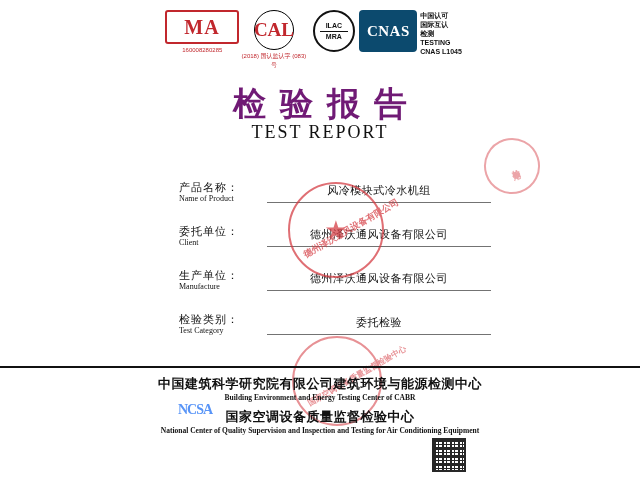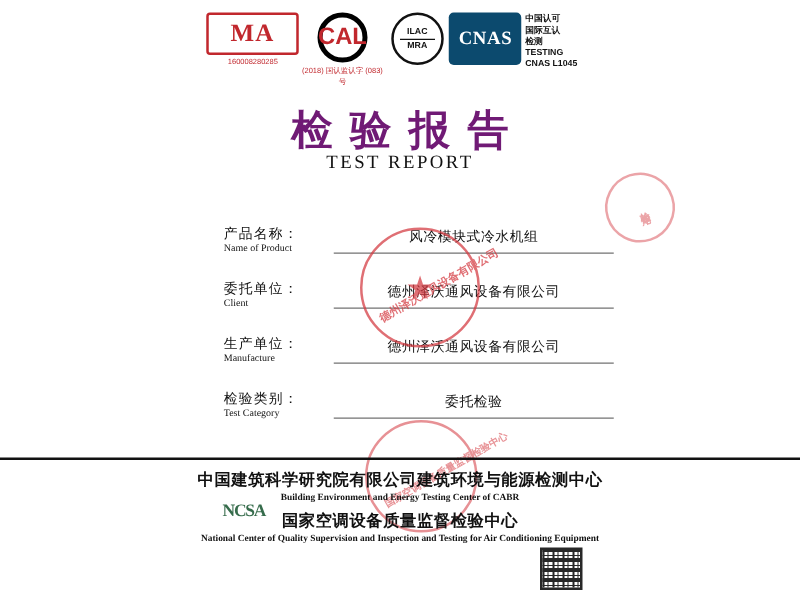--- a/index.html
+++ b/index.html
@@ -60,24 +60,24 @@
     margin-top: 3px;
     letter-spacing: 0;
   }
 
   
   .mark-cal { width: 70px; }
   .cal-circle {
     width: 40px;
     height: 40px;
     margin: 0 auto;
-    border: 4px solid #000000;
+    border: 1px solid #000000;
     border-radius: 50%;
     color: #c1272d;
-    font-family: Liberation Sans, sans-serif;
+    font-family: Liberation Serif, serif;
     font-weight: bold;
     font-size: 19px;
     display: flex;
     align-items: center;
     justify-content: center;
     box-sizing: border-box;
   }
   .cal-caption {
     color: #c1272d;
     font-size: 6px;
@@ -159,21 +159,21 @@
     color: #701a75;
     text-indent: 14px;
   }
   .title-en {
     position: absolute;
     top: 122px;
     left: 0;
     width: 640px;
     text-align: center;
     font-family: "Liberation Serif", serif;
-    font-size: 15px;
+    font-size: 18px;
     letter-spacing: 2px;
     color: #111;
   }
   .report-no {
     position: absolute;
     top: 150px;
     left: 0;
     width: 640px;
     text-align: center;
     font-family: "Liberation Serif", serif;
@@ -326,21 +326,21 @@
   }
 
   
   .ncsa-logo {
     position: absolute;
     top: 402px;
     left: 178px;
     font-family: "Liberation Serif", serif;
     font-size: 14px;
     font-weight: bold;
-    color: #14532d;
+    color: #3b82f6;
     opacity: 0.85;
     letter-spacing: -1px;
   }
 
   
   .qr {
     position: absolute;
     top: 438px;
     left: 432px;
     width: 34px;

